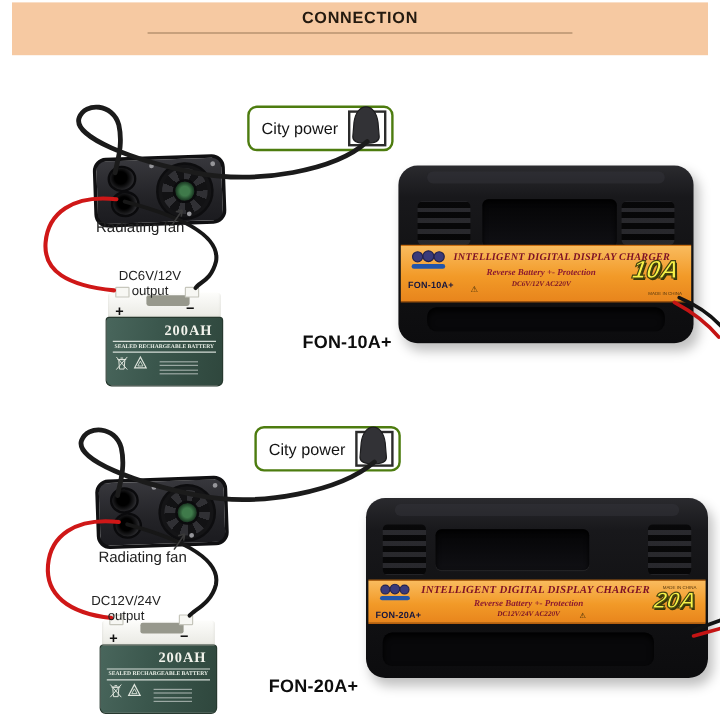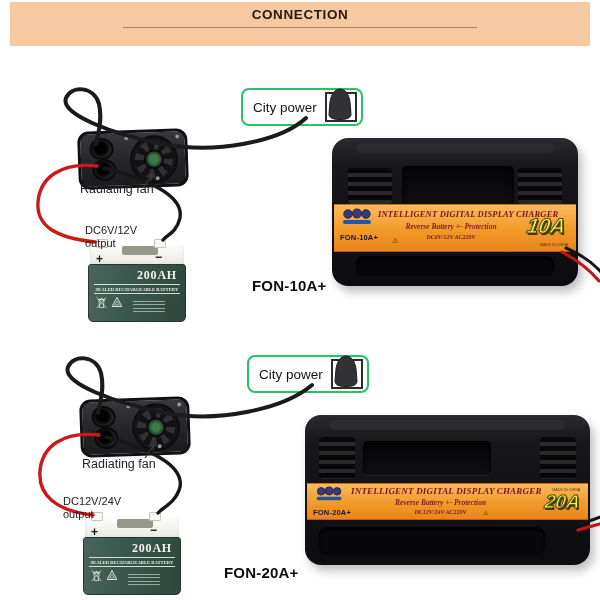--- a/index.html
+++ b/index.html
@@ -18,22 +18,22 @@
   #sec0{top:78px;} #sec1{top:345px;}
   .wires{position:absolute;left:0;top:0;z-index:6;pointer-events:none;}
   .cable{stroke:#1b1b1b;stroke-width:4;fill:none;stroke-linecap:round;}
   .wire-red{stroke:#cf1717;stroke-width:3.4;fill:none;stroke-linecap:round;}
   .wire-black{stroke:#171717;stroke-width:3.4;fill:none;stroke-linecap:round;}
   .leader{stroke:#3a3a3a;stroke-width:1.3;fill:none;}
   .prodwire-black{stroke:#131313;stroke-width:3;fill:none;stroke-linecap:round;}
   .prodwire-red{stroke:#c41414;stroke-width:3;fill:none;stroke-linecap:round;}
 
   
-  .citypower{position:absolute;width:118px;height:34px;background:#fff;border:2px solid #22c55e;
-             border-radius:8px;display:flex;align-items:center;z-index:4;margin-left:35px;}
+  .citypower{position:absolute;width:118px;height:34px;background:#fff;border:2px solid #4d7c0f;
+             border-radius:8px;display:flex;align-items:center;z-index:4;}
   .cp-label{font-size:13.5px;color:#141414;padding-left:10px;}
   .cp-plugbox{position:absolute;right:4px;top:2px;width:28px;height:26px;border:2px solid #2b2b2b;
               background:#fff;}
   .plug{position:absolute;left:-3px;top:-8px;width:33px;height:39px;overflow:visible;}
 
   
   .device{position:absolute;width:104px;height:52px;z-index:3;
           background:linear-gradient(180deg,#37373c,#232327 60%,#1b1b1f);
           border:3px solid #101012;border-radius:11px;transform:rotate(-2deg);}
   .port{position:absolute;width:20px;height:18px;border-radius:50%;
@@ -46,21 +46,21 @@
        background:repeating-conic-gradient(#303034 0deg 22deg,#121214 22deg 45deg);}
   .fan-hub{position:absolute;left:50%;top:50%;width:16px;height:16px;margin:-10px 0 0 -10px;
        border-radius:50%;border:2px solid #0b0b0d;
        background:radial-gradient(circle,#3f7a4a 0 35%,#1e4027 65%,#122410 100%);}
   .screw{position:absolute;width:4px;height:4px;border-radius:50%;background:#96969a;}
   .s1{right:5px;top:3px;} .s2{right:26px;bottom:4px;} .s3{left:44px;top:3px;}
 
   
   .lbl{position:absolute;color:#222;z-index:7;}
   .fanlbl{font-size:12.5px;}
-  .dclbl{font-size:11px;line-height:13px;}
+  .dclbl{font-size:11px;text-align:center;line-height:13px;}
   .caption{position:absolute;font-size:15px;font-weight:bold;color:#0d0d0d;z-index:7;letter-spacing:.2px;}
 
   
   .battery{position:absolute;width:98px;height:78px;z-index:3;}
   .bat-lid{position:absolute;left:2px;right:2px;top:0;height:22px;border-radius:3px 3px 0 0;
            background:linear-gradient(180deg,#fdfdfb,#e8e8e2);box-shadow:inset 0 -2px 2px #d4d4cc;}
   .bat-handle{position:absolute;left:32px;top:2px;width:36px;height:9px;background:#97988c;border-radius:2px;}
   .nub{position:absolute;width:10px;height:7px;top:-5px;background:#f7f7f3;border:1px solid #c6c6bc;border-radius:1px;}
   .n1{left:6px;} .n2{right:18px;}
   .term-sign{position:absolute;font-size:12px;font-weight:bold;color:#101010;}

